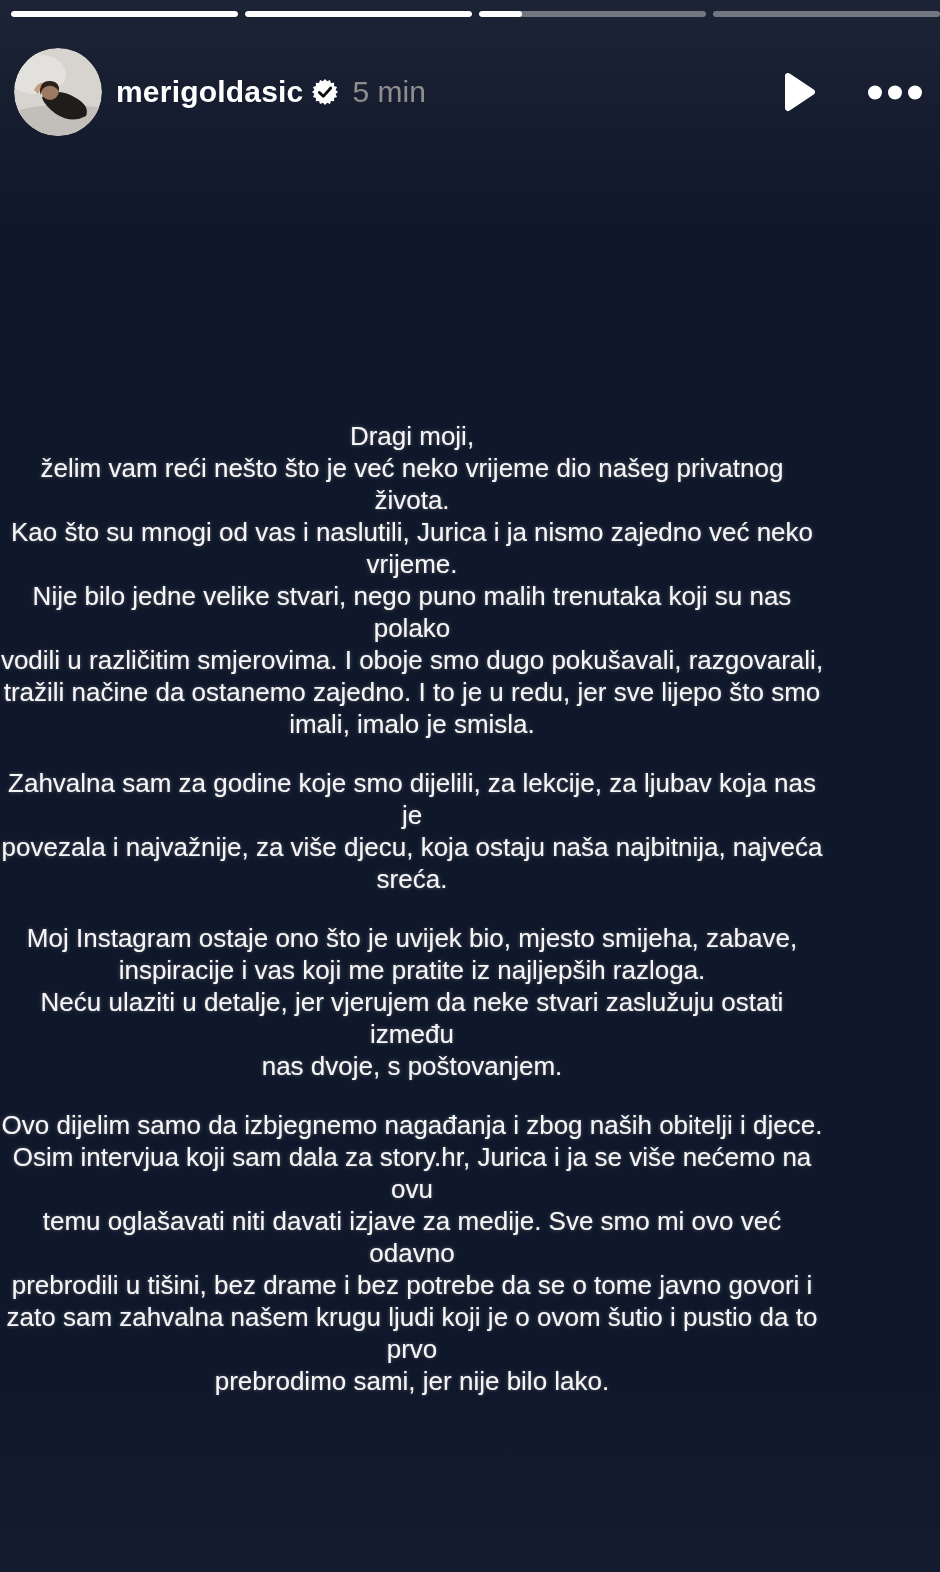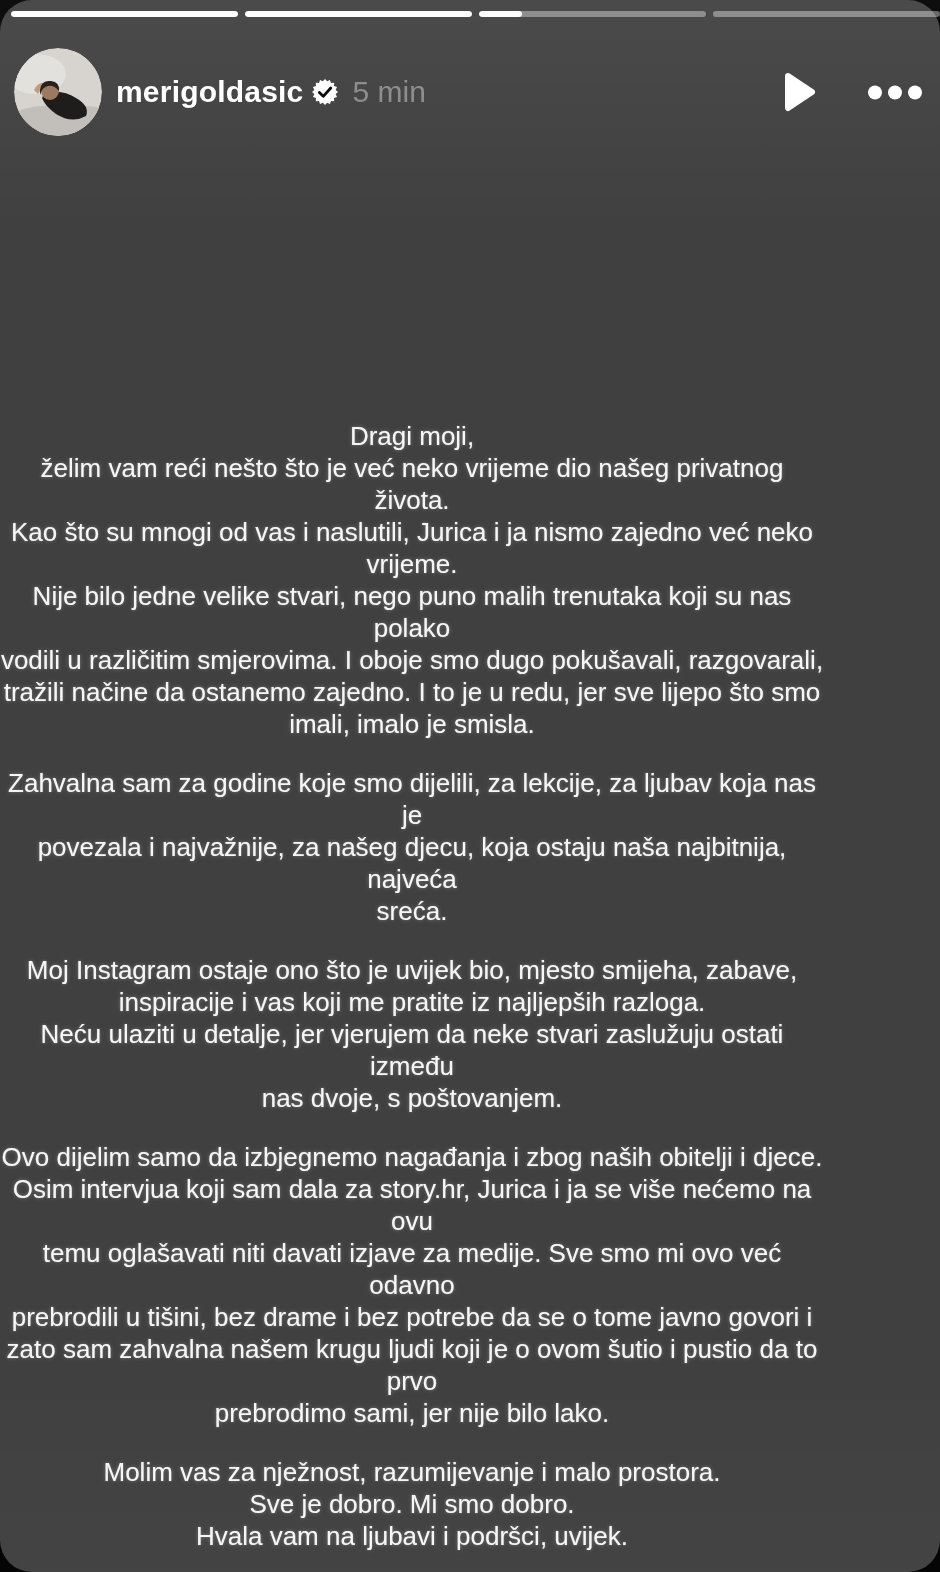--- a/index.html
+++ b/index.html
@@ -4,21 +4,21 @@
 <style>
   * { box-sizing: border-box; }
   html, body { margin: 0; padding: 0; }
   body {
     width: 940px; height: 1572px;
     background: #000;
     overflow: hidden;
     position: relative;
     font-family: "Liberation Sans", sans-serif;
   }
-  .stage { position: absolute; inset: 0; background: #404040; border-radius: 32px; }
+  .stage { position: absolute; inset: 0; background: #0f172a; }
 
   
   .top-scrim {
     position: absolute; top: 0; left: 0; right: 0; height: 230px;
     background: linear-gradient(180deg,
       rgba(255,255,255,0.055) 0%,
       rgba(255,255,255,0.022) 55%,
       rgba(255,255,255,0) 100%);
     pointer-events: none;
   }
@@ -153,29 +153,26 @@
   <div class="story-text">
     <p>Dragi moji,
 želim vam reći nešto što je već neko vrijeme dio našeg privatnog života.
 Kao što su mnogi od vas i naslutili, Jurica i ja nismo zajedno već neko
 vrijeme.
 Nije bilo jedne velike stvari, nego puno malih trenutaka koji su nas polako
 vodili u različitim smjerovima. I oboje smo dugo pokušavali, razgovarali,
 tražili načine da ostanemo zajedno. I to je u redu, jer sve lijepo što smo
 imali, imalo je smisla.</p>
     <p>Zahvalna sam za godine koje smo dijelili, za lekcije, za ljubav koja nas je
-povezala i najvažnije, za našeg djecu, koja ostaju naša najbitnija, najveća
+povezala i najvažnije, za više djecu, koja ostaju naša najbitnija, najveća
 sreća.</p>
     <p>Moj Instagram ostaje ono što je uvijek bio, mjesto smijeha, zabave,
 inspiracije i vas koji me pratite iz najljepših razloga.
 Neću ulaziti u detalje, jer vjerujem da neke stvari zaslužuju ostati između
 nas dvoje, s poštovanjem.</p>
     <p>Ovo dijelim samo da izbjegnemo nagađanja i zbog naših obitelji i djece.
 Osim intervjua koji sam dala za story.hr, Jurica i ja se više nećemo na ovu
 temu oglašavati niti davati izjave za medije. Sve smo mi ovo već odavno
 prebrodili u tišini, bez drame i bez potrebe da se o tome javno govori i
 zato sam zahvalna našem krugu ljudi koji je o ovom šutio i pustio da to prvo
 prebrodimo sami, jer nije bilo lako.</p>
-    <p>Molim vas za nježnost, razumijevanje i malo prostora.
-Sve je dobro. Mi smo dobro.
-Hvala vam na ljubavi i podršci, uvijek.</p>
   </div>
 </div>
 
 </body></html>

